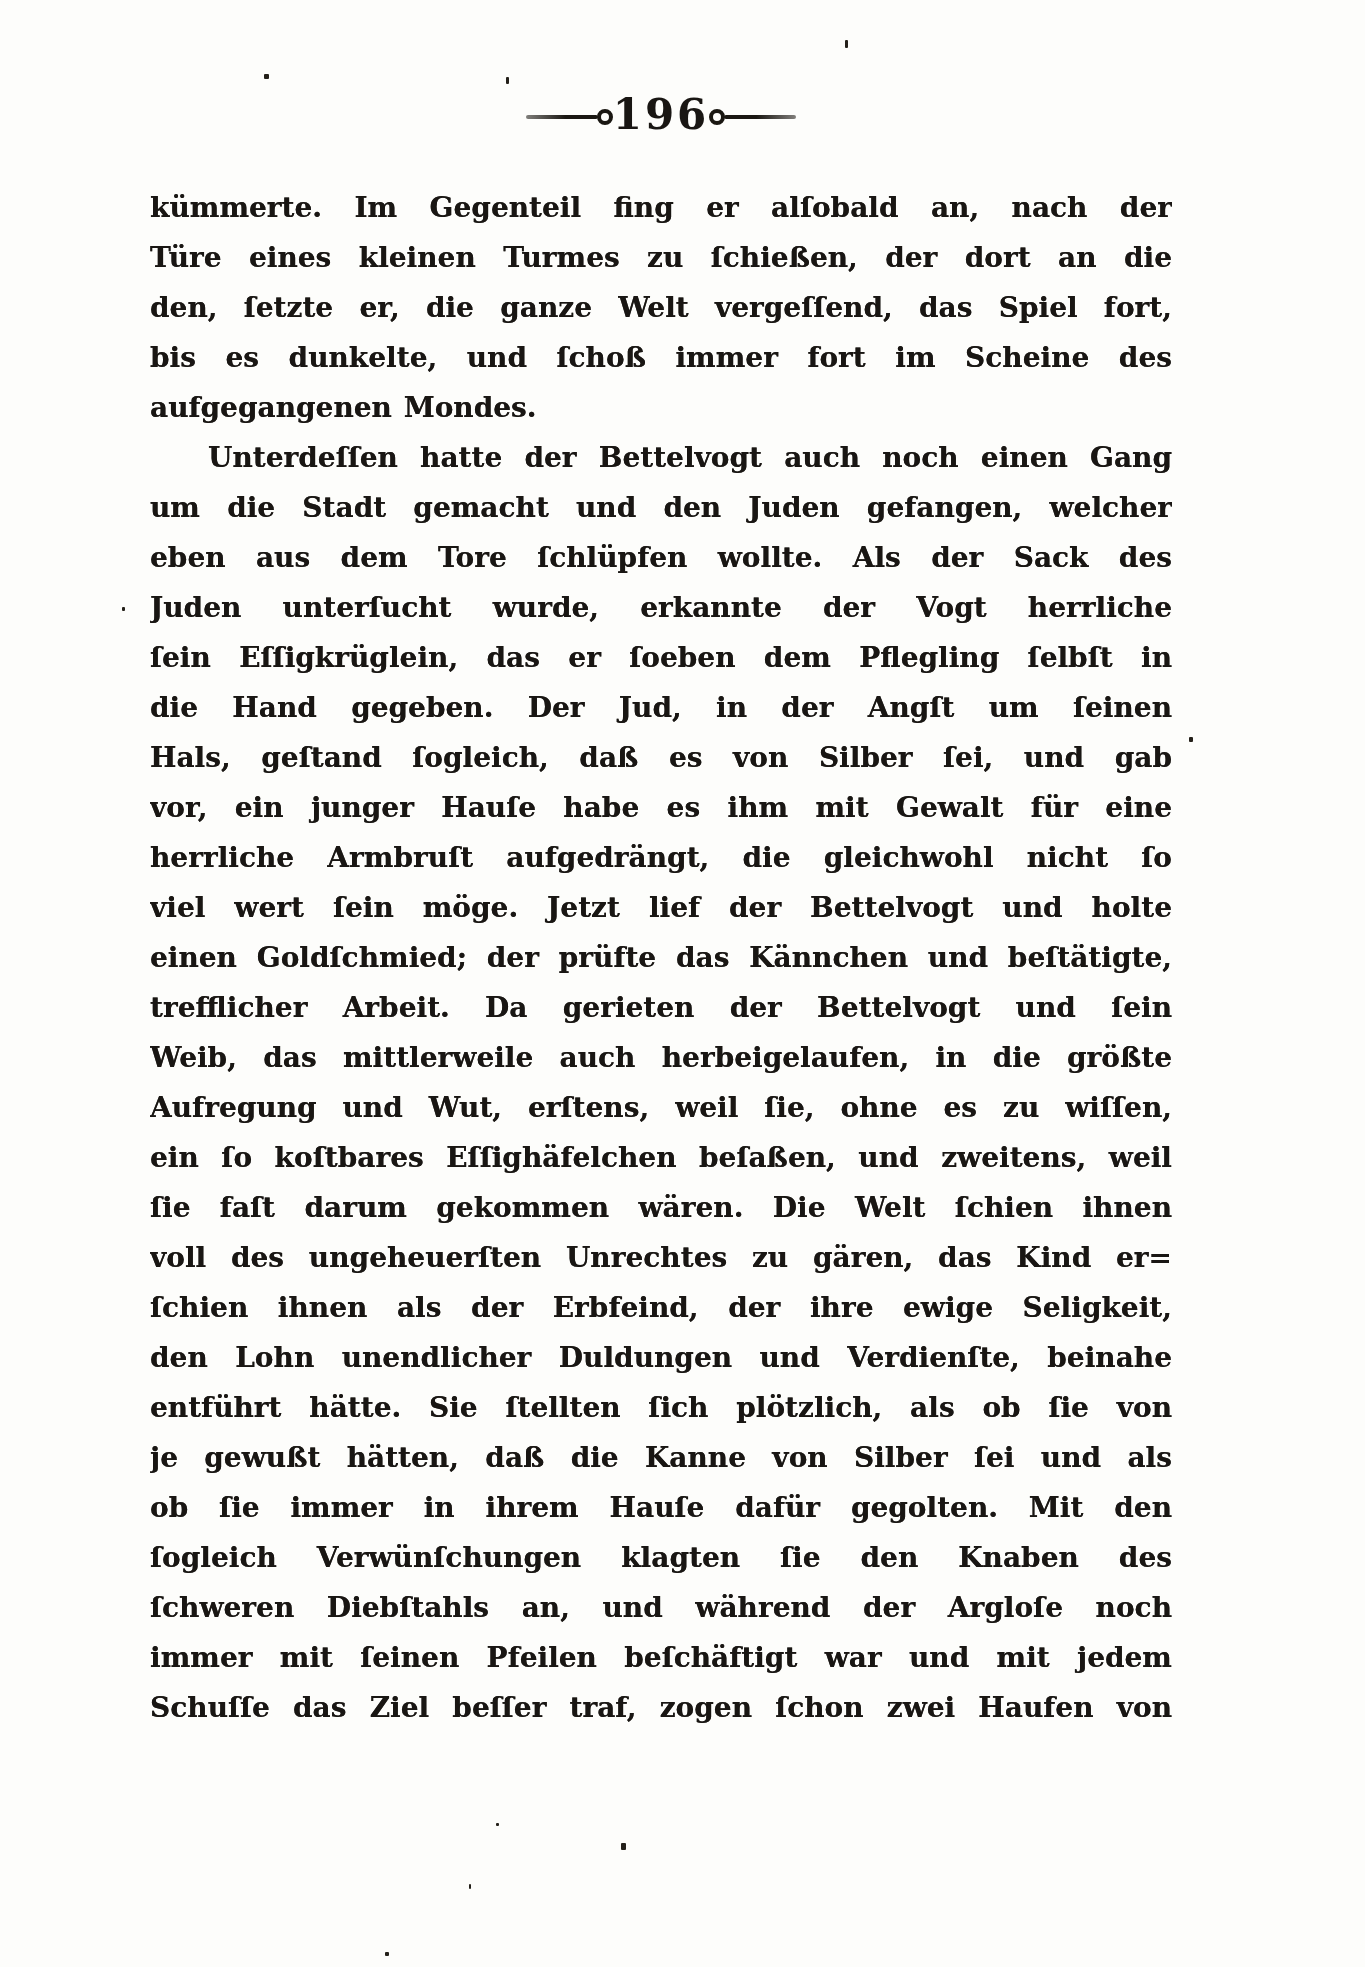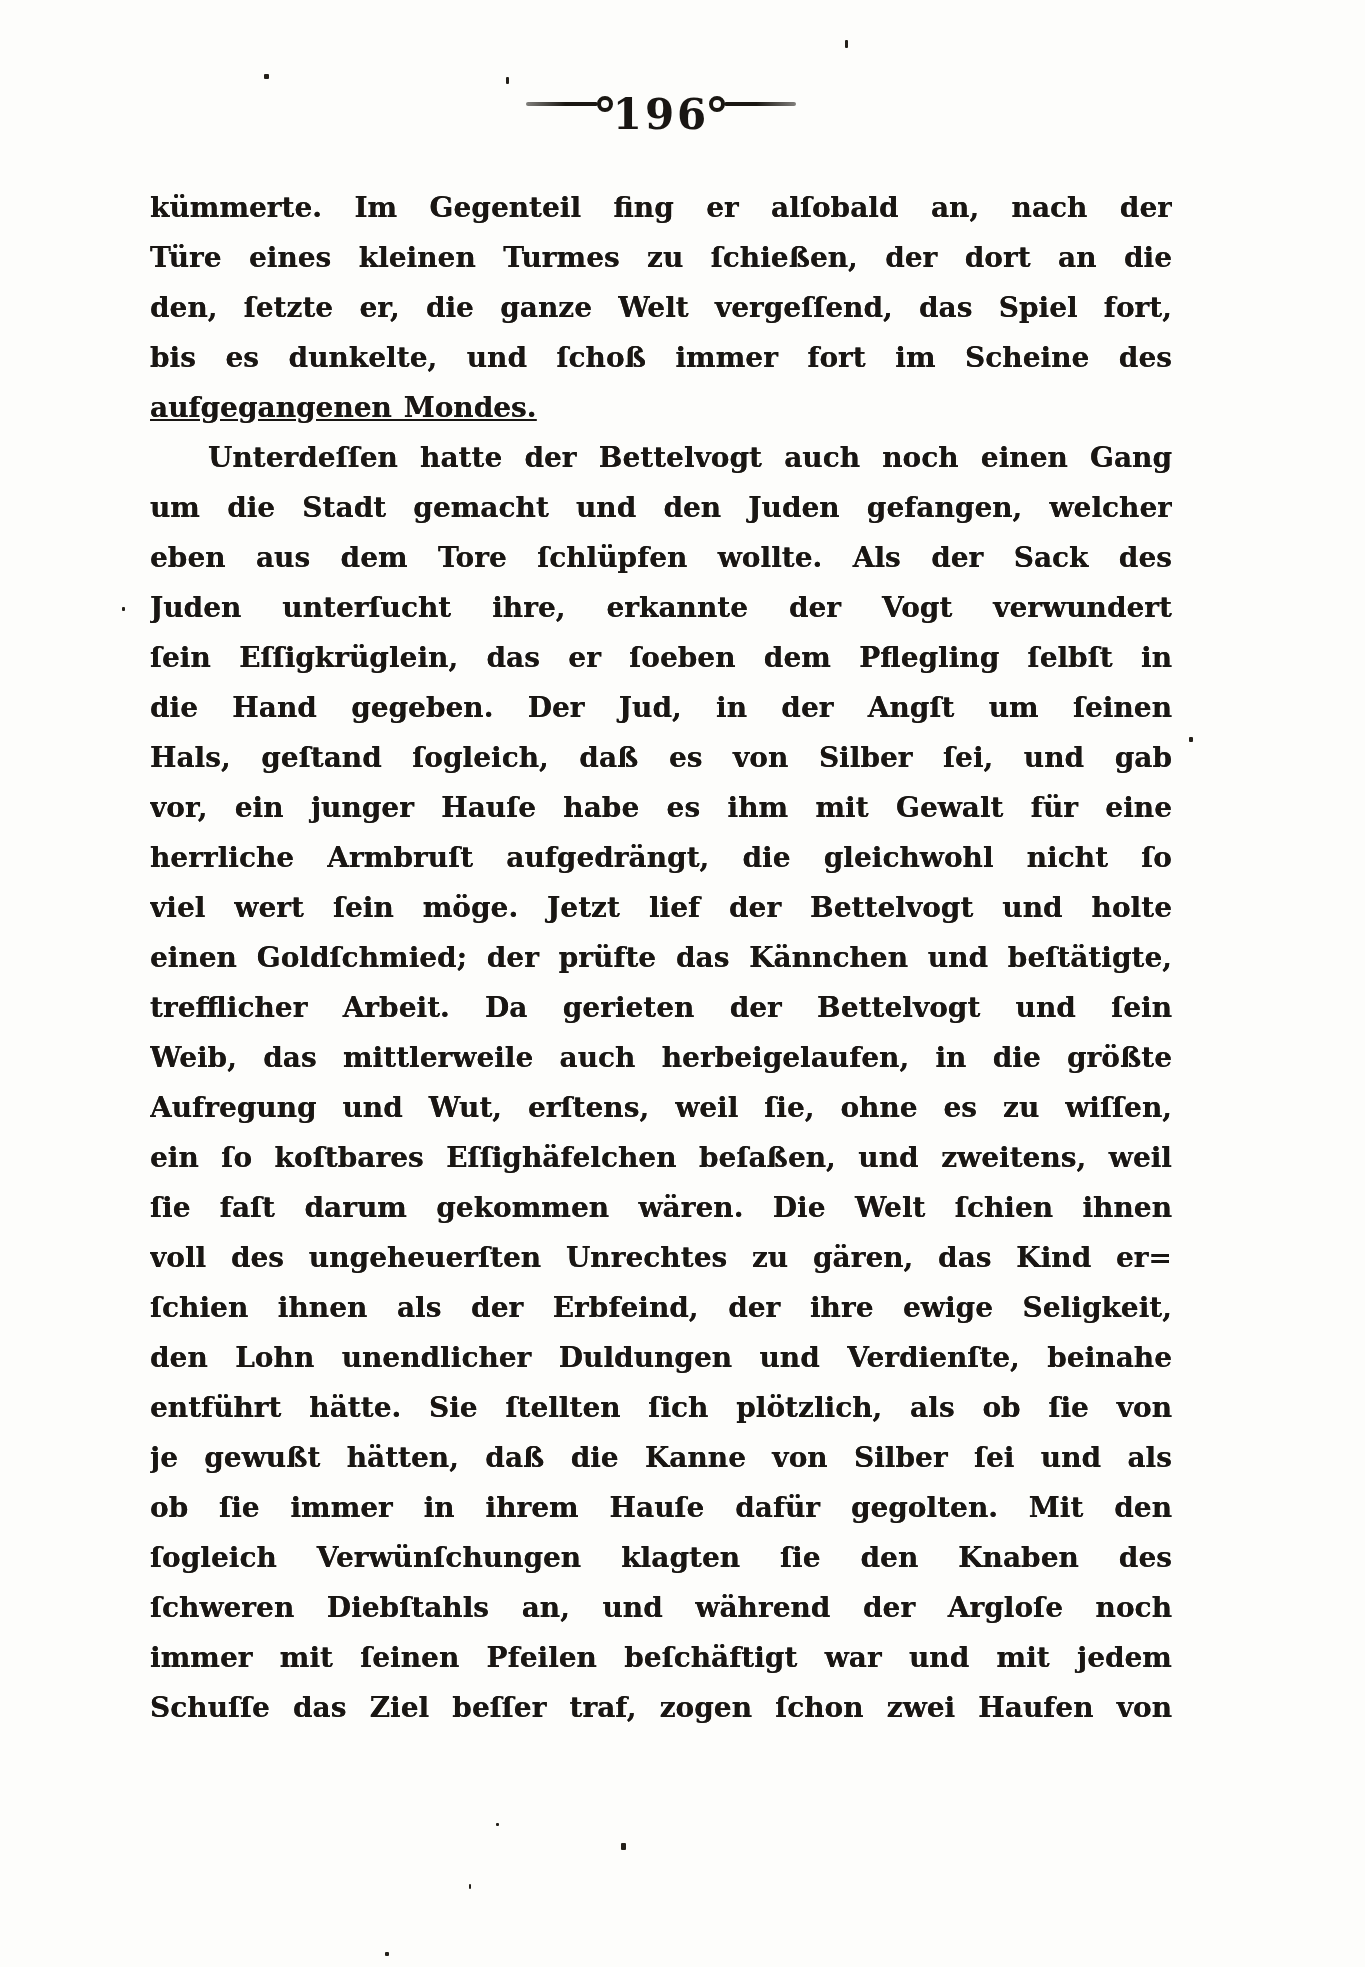--- a/index.html
+++ b/index.html
@@ -12,21 +12,21 @@
     position:relative;
     width:1365px;height:1967px;
     background:#fdfdfb;
     overflow:hidden;
     color:#191613;
   }
   
   .header{
     position:absolute;
     top:96px;left:150px;width:1022px;
-    display:flex;align-items:flex-start;justify-content:center;
+    display:flex;align-items:center;justify-content:center;
   }
   .orn{display:flex;align-items:center;}
   .orn .dash{
     width:72px;height:4px;background:#1a1712;border-radius:2px;
   }
   .orn .dash.left{background:linear-gradient(to right,rgba(26,23,18,.55),#1a1712 55%);}
   .orn .dash.right{background:linear-gradient(to left,rgba(26,23,18,.55),#1a1712 55%);}
   .orn .ring{
     width:8px;height:8px;border:4px solid #1a1712;border-radius:50%;
     background:#fdfdfb;
@@ -47,21 +47,21 @@
     font-size:28px;
     font-weight:bold;
     line-height:50px;
     height:50px;
     overflow:hidden;
     text-align:justify;
     text-align-last:justify;
     text-shadow:0 0 0.5px rgba(25,22,19,.8);
     word-spacing:2px;
   }
-  .line.para-end{text-align-last:left;text-decoration:underline;}
+  .line.para-end{text-align-last:left;}
   .line.indent{padding-left:58px;}
   
   .speck{
     position:absolute;background:#24201a;border-radius:1px;
   }
 </style>
 </head>
 <body>
 
 <div class="sheet">
@@ -82,21 +82,21 @@
 
     <div class="line">kümmerte.  Im Gegenteil fing er alſobald an, nach der</div>
     <div class="line">Türe eines kleinen Turmes zu ſchießen, der dort an die</div>
     <div class="line">den, ſetzte er, die ganze Welt vergeſſend, das Spiel fort,</div>
     <div class="line">bis es dunkelte, und ſchoß immer fort im Scheine des</div>
     <div class="line para-end">aufgegangenen Mondes.</div>
 
     <div class="line indent">Unterdeſſen hatte der Bettelvogt auch noch einen Gang</div>
     <div class="line">um die Stadt gemacht und den Juden gefangen, welcher</div>
     <div class="line">eben aus dem Tore ſchlüpfen wollte.  Als der Sack des</div>
-    <div class="line">Juden unterſucht ihre, erkannte der Vogt verwundert</div>
+    <div class="line">Juden unterſucht wurde, erkannte der Vogt herrliche</div>
     <div class="line">ſein Eſſigkrüglein, das er ſoeben dem Pflegling ſelbſt in</div>
     <div class="line">die Hand gegeben.  Der Jud, in der Angſt um ſeinen</div>
     <div class="line">Hals, geſtand ſogleich, daß es von Silber ſei, und gab</div>
     <div class="line">vor, ein junger Hauſe habe es ihm mit Gewalt für eine</div>
     <div class="line">herrliche Armbruſt aufgedrängt, die gleichwohl nicht ſo</div>
     <div class="line">viel wert ſein möge.  Jetzt lief der Bettelvogt und holte</div>
     <div class="line">einen Goldſchmied; der prüfte das Kännchen und beſtätigte,</div>
     <div class="line">trefflicher Arbeit.  Da gerieten der Bettelvogt und ſein</div>
     <div class="line">Weib, das mittlerweile auch herbeigelaufen, in die größte</div>
     <div class="line">Aufregung und Wut, erſtens, weil ſie, ohne es zu wiſſen,</div>

